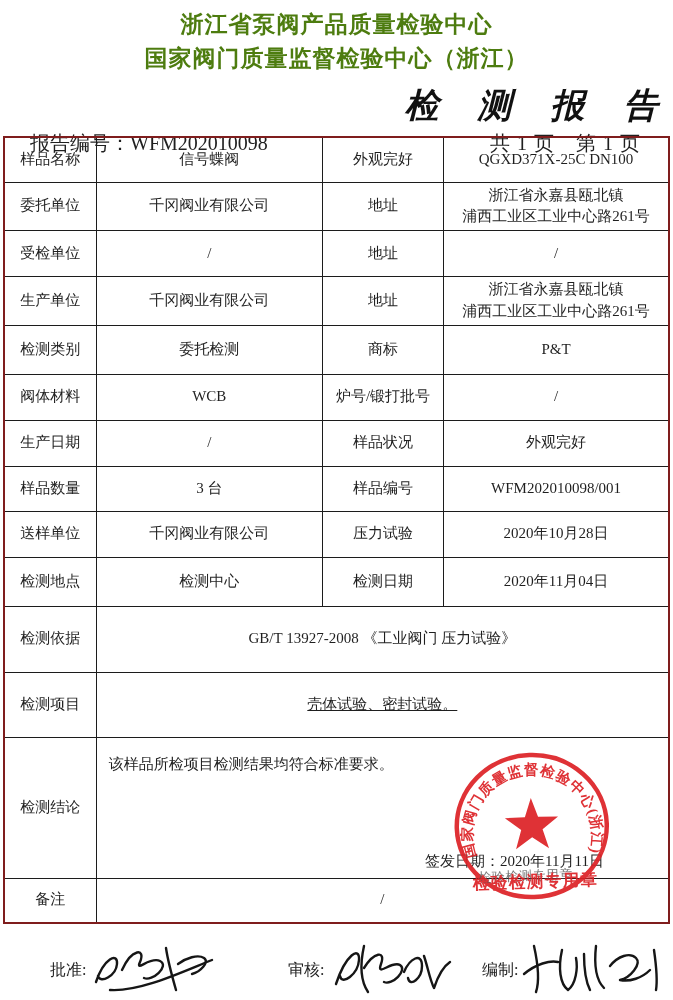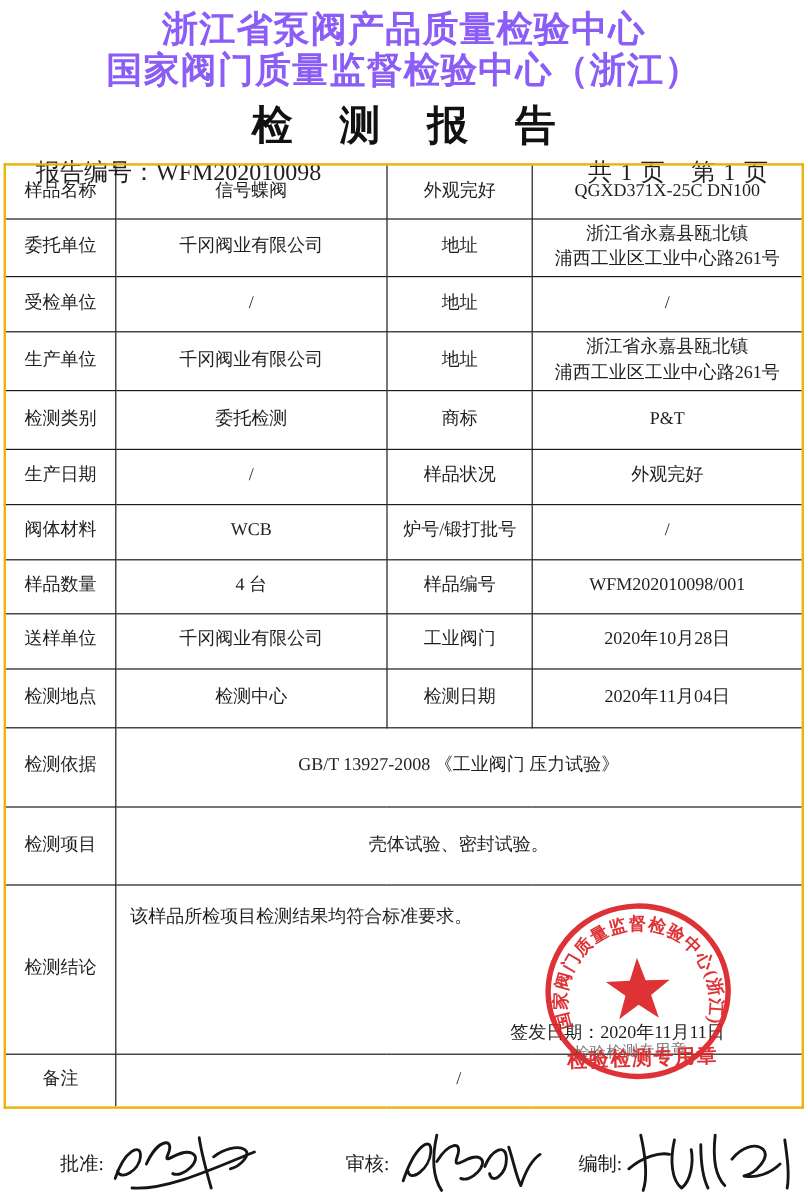--- a/index.html
+++ b/index.html
@@ -8,35 +8,36 @@
     width:673px;height:1000px;
     background:#ffffff;
     font-family:"Liberation Serif","DejaVu Serif",serif;
     color:#1f1f1f;
     overflow:hidden;
   }
   
   .org-line{
     text-align:center;
     font-weight:700;
-    font-size:30px;
+    font-size:23px;
     line-height:34px;
     letter-spacing:1px;
-    color:#8b5cf6;
+    color:#4d7c0f;
   }
   .org-line.first{padding-top:8px;}
   .report-title{
-    text-align:center;
+    text-align:right;
     font-weight:700;
     font-size:34px;
     line-height:40px;
     letter-spacing:0.45em;
     text-indent:0.45em; 
     margin-top:10px;
     color:#111;
+    font-style:italic;
   }
   .meta-row{
     position:relative;
     height:22px;
     margin:4px 0 0 0;
     font-size:20px;
   }
   .meta-left{position:absolute;left:30px;top:0;}
   .meta-left .num{font-family:"Liberation Serif","DejaVu Serif",serif;}
   .meta-right{position:absolute;right:32px;top:0;letter-spacing:1px;}
@@ -51,31 +52,32 @@
   }
   table.report th, table.report td{
     border:1px solid #1c1c1c;
     text-align:center;
     vertical-align:middle;
     font-weight:normal;
     padding:2px 4px;
     white-space:pre-line;
     line-height:1.45;
   }
-  table.report{border:2px solid #eab308;}
+  table.report{border:2px solid #7f1d1d;}
   col.c-label{width:92px;}
   col.c-val{width:226px;}
   col.c-label2{width:121px;}
   col.c-val2{width:225px;}
   tr.h45{height:45px;} tr.h46{height:46px;} tr.h48{height:48px;} tr.h49{height:49px;}
   tr.h66{height:66px;} tr.h65{height:65px;} tr.h141{height:141px;}
   td.top-left{
     text-align:left;
     vertical-align:top;
     padding:12px 10px 4px 12px;
+    text-decoration:underline;
   }
   td.conclusion-cell{
     position:relative;
     text-align:left;
     vertical-align:top;
     padding:0;
   }
   .concl-text{
     position:absolute;left:12px;top:16px;
     font-size:15px;
@@ -172,41 +174,41 @@
       <td>浙江省永嘉县瓯北镇
 浦西工业区工业中心路261号</td>
     </tr>
     <tr class="h49">
       <th>检测类别</th>
       <td>委托检测</td>
       <th>商标</th>
       <td>P&amp;T</td>
     </tr>
     <tr class="h46">
-      <th>生产日期</th>
-      <td>/</td>
-      <th>样品状况</th>
-      <td>外观完好</td>
-    </tr>
-    <tr class="h46">
       <th>阀体材料</th>
       <td>WCB</td>
       <th>炉号/锻打批号</th>
       <td>/</td>
     </tr>
+    <tr class="h46">
+      <th>生产日期</th>
+      <td>/</td>
+      <th>样品状况</th>
+      <td>外观完好</td>
+    </tr>
     <tr class="h45">
       <th>样品数量</th>
-      <td>4 台</td>
+      <td>3 台</td>
       <th>样品编号</th>
       <td>WFM202010098/001</td>
     </tr>
     <tr class="h46">
       <th>送样单位</th>
       <td>千冈阀业有限公司</td>
-      <th>工业阀门</th>
+      <th>压力试验</th>
       <td>2020年10月28日</td>
     </tr>
     <tr class="h49">
       <th>检测地点</th>
       <td>检测中心</td>
       <th>检测日期</th>
       <td>2020年11月04日</td>
     </tr>
 
     <tr class="h66">

